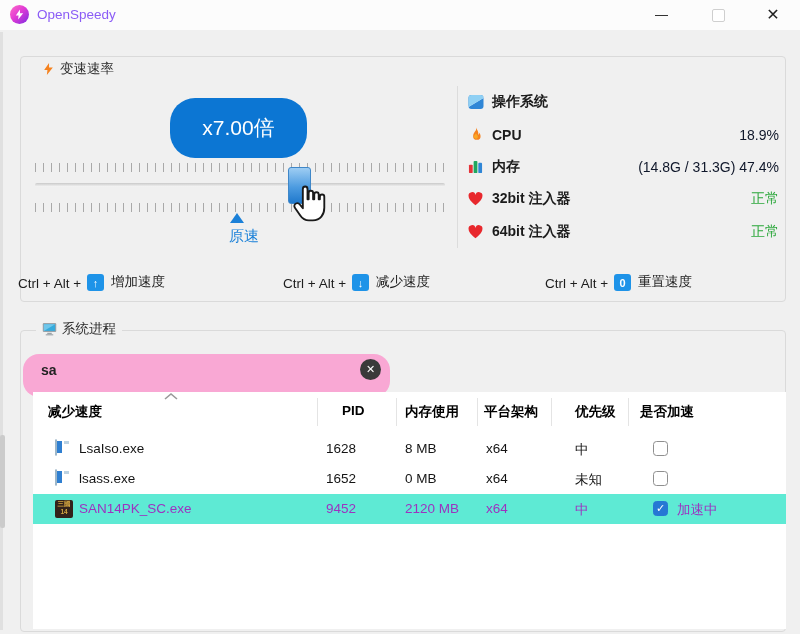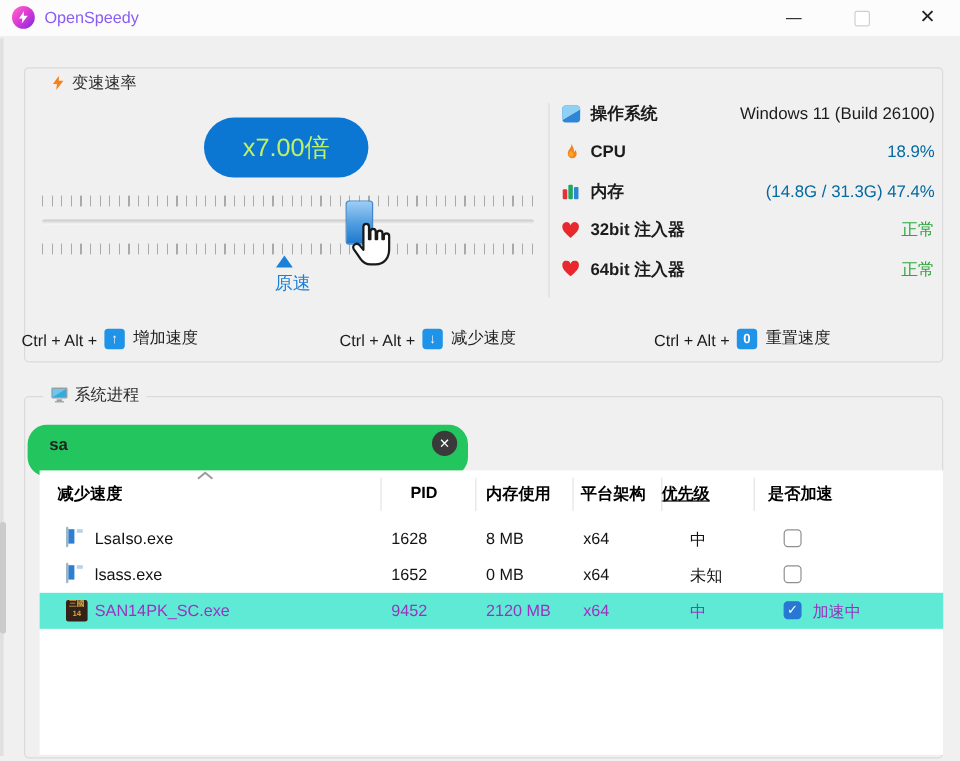--- a/index.html
+++ b/index.html
@@ -21,62 +21,62 @@
 
   
   .groupbox{border:1px solid #dadada;border-radius:4px;background:transparent;}
   .gb-speed{left:20px;top:56px;width:764px;height:244px;}
   .gb-proc{left:20px;top:330px;width:764px;height:300px;}
   .legend{background:#f0f0f0;padding:0 6px;display:flex;align-items:center;gap:5px;
           font-size:13.5px;color:#2b2b2b;height:18px;}
   .legend1{left:36px;top:60px;} .legend2{left:36px;top:320px;}
 
   
-  .speed-pill{left:170px;top:98px;width:137px;height:50px;border-radius:25px;background:#0c76d3;
-              display:flex;align-items:center;justify-content:center;color:#bef264;font-size:21px;}
+  .speed-pill{left:170px;top:98px;width:137px;height:60px;border-radius:25px;background:#0c76d3;
+              display:flex;align-items:center;justify-content:center;color:#ffffff;font-size:21px;}
   .ticks{left:35px;width:410px;height:9px;
          background:repeating-linear-gradient(90deg,#a9a9a9 0 1px,transparent 1px 8px);}
   .ticks-top{top:163px;} .ticks-bottom{top:203px;}
   .track{left:35px;top:183px;width:410px;height:4px;background:linear-gradient(#c9c9c9,#f7f7f7);
          border-radius:2px;}
   .handle{left:288px;top:167px;width:21px;height:35px;border-radius:3px;border:1px solid #3f87c8;
           background:linear-gradient(180deg,#9ecdf3 0%,#4c9be0 55%,#1f78cc 100%);}
   .cursor{left:292px;top:183px;width:38px;height:42px;}
   .origin-tri{left:230px;top:213px;width:0;height:0;border-left:7px solid transparent;
               border-right:7px solid transparent;border-bottom:10px solid #1a80d8;}
   .origin-label{left:217px;top:227px;width:42px;text-align:right;color:#1a80d8;font-size:15px;}
 
   
   .sysinfo{left:457px;top:86px;width:322px;height:162px;border-left:1px solid #dcdcdc;
            padding-left:9px;box-sizing:border-box;display:flex;flex-direction:column;}
-  .info-row{height:32.4px;display:flex;align-items:flex-start;font-size:14px;}
+  .info-row{height:32.4px;display:flex;align-items:center;font-size:14px;}
   .info-row .lbl{font-weight:bold;margin-left:8px;color:#1b1b1b;}
   .info-row .val{margin-left:auto;}
-  .val-os{color:#1b1b1b;} .val-metric{color:#0369a1;} .val-ok{color:#2ca83c;}
+  .val-os{color:#1b1b1b;} .val-metric{color:#0f172a;} .val-ok{color:#2ca83c;}
   .iconbox{width:17px;height:17px;flex:0 0 17px;display:flex;align-items:center;justify-content:center;}
 
   
   .shortcut{top:269px;height:22px;display:flex;align-items:flex-end;font-size:13.5px;color:#1d1d1d;}
   .sc1{left:18px;} .sc2{left:283px;} .sc3{left:545px;}
   .keycap{width:17px;height:17px;border-radius:3px;background:#1e93e8;color:#fff;margin:0 7px 0 6px;
           display:flex;align-items:center;justify-content:center;font-size:11px;font-weight:bold;}
 
   
-  .search{left:23px;top:354px;width:367px;height:43px;border-radius:16px;background:#22c55e;}
+  .search{left:23px;top:354px;width:367px;height:43px;border-radius:16px;background:#f9a8d4;}
   .search-text{left:18px;top:0;height:32px;line-height:32px;font-size:14px;font-weight:bold;color:#222;}
   .search-clear{left:337px;top:5px;width:21px;height:21px;border-radius:50%;background:#3a3a3a;
                 color:#fff;display:flex;align-items:center;justify-content:center;font-size:11px;}
 
   
   .table{left:33px;top:392px;width:753px;height:237px;background:#fff;font-size:13.5px;}
   .caret-up{left:130px;top:-3px;}
   .thead{left:0;top:0;width:753px;height:40px;font-weight:bold;color:#000;}
   .th{position:absolute;top:11px;}
   .th-name{left:15px;} .th-pid{left:293px;padding-left:16px;} .th-mem{left:372px;}
-  .th-arch{left:451px;} .th-pri{left:518px;text-decoration:underline;} .th-accel{left:607px;}
+  .th-arch{left:451px;} .th-pri{left:542px;} .th-accel{left:607px;}
   .vsep{position:absolute;top:6px;height:28px;width:1px;background:#e4e4e4;}
   .vs1{left:284px;} .vs2{left:363px;} .vs3{left:444px;} .vs4{left:518px;} .vs5{left:595px;}
   .trow{position:absolute;left:0;width:753px;height:30px;color:#141414;}
   .r1{top:42px;} .r2{top:72px;} .r3{top:102px;background:#5eead4;color:#9c33c0;}
   .cell{position:absolute;top:7px;}
   .c-icon{left:22px;top:6px;} .c-name{left:46px;} .c-pid{left:293px;} .c-mem{left:372px;}
   .c-arch{left:453px;} .c-pri{left:542px;} .c-cb{left:620px;top:7px;} .c-accel{left:644px;}
   .exe-icon{width:15px;height:16px;background:#fff;border:1px solid #9db6c8;border-radius:2px;position:relative;}
   .exe-icon::before{content:"";position:absolute;left:1px;top:1px;width:5px;height:12px;background:#2f7fd1;}
   .exe-icon::after{content:"";position:absolute;left:8px;top:1px;width:5px;height:3px;background:#bcd2e2;}
@@ -136,21 +136,20 @@
 <div class="abs sysinfo">
   <div class="info-row">
     <span class="iconbox">
       <svg width="16" height="16" viewBox="0 0 16 16">
           <rect x="0.5" y="1" width="15" height="14" rx="3" fill="#2f86d6"></rect>
           <path d="M0.5 12 L15.5 3 V4 L0.5 13 Z" fill="#fff" opacity="0.9"></path>
           <path d="M0.5 4 a3 3 0 0 1 3-3 h9 a3 3 0 0 1 3 3 l-15 9z" fill="#8fd0f4"></path>
         </svg>
     </span>
     <span class="lbl">操作系统</span>
-    <span class="val val-os">Windows 11 (Build 26100)</span>
   </div>
   <div class="info-row">
     <span class="iconbox">
       <svg width="14" height="16" viewBox="0 0 24 28">
           <path d="M12 1c2 6-5 8-5 15a6.5 6.5 0 0 0 13 0c0-3-1.5-5-2.5-6 .3 2-.5 3-1.5 3.5C17 9 14 5 12 1z" fill="#f5821f"></path>
           <path d="M12 27a5 5 0 0 1-5-5c0-3 3-5 5-8 2 3 5 5 5 8a5 5 0 0 1-5 5z" fill="#f9a825" transform="translate(0,-4) scale(0.7) translate(5,8)"></path>
         </svg>
     </span>
     <span class="lbl">CPU</span>
     <span class="val val-metric">18.9%</span>

